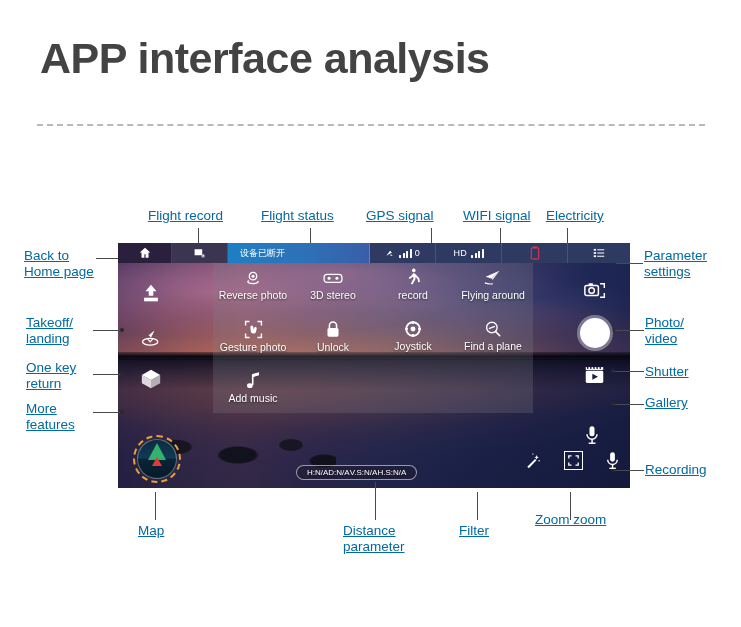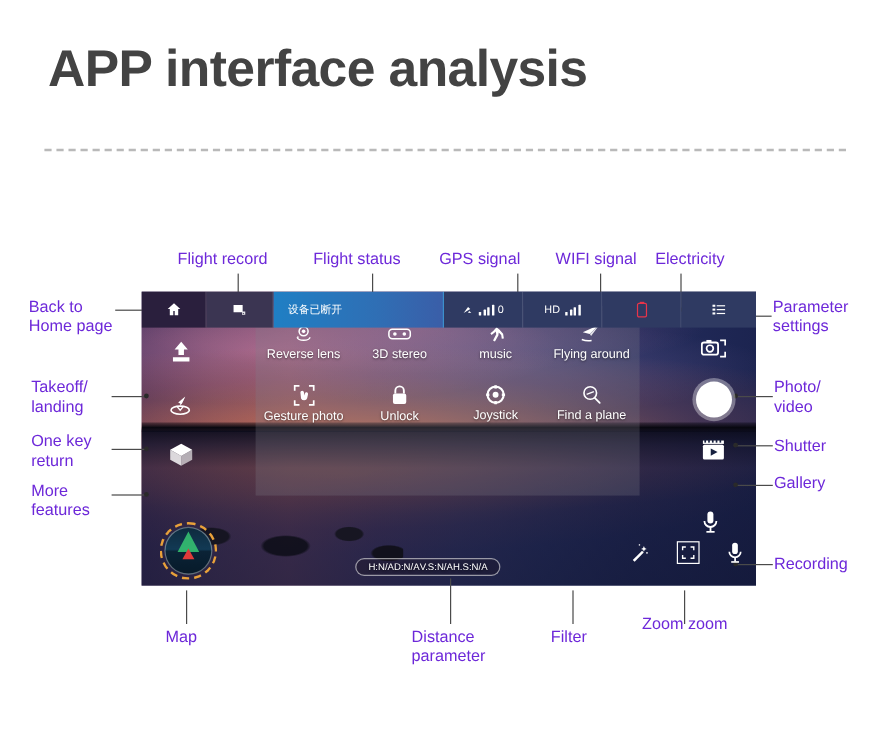--- a/index.html
+++ b/index.html
@@ -50,21 +50,21 @@
     background:
       radial-gradient(24px 11px at 30px 16px, #14141f 0%, #14141f 60%, rgba(0,0,0,0) 70%),
       radial-gradient(30px 13px at 92px 24px, #10101b 0%, #10101b 60%, rgba(0,0,0,0) 70%),
       radial-gradient(18px 9px at 145px 14px, #15151f 0%, #15151f 60%, rgba(0,0,0,0) 70%),
       radial-gradient(22px 10px at 178px 30px, #101019 0%, #101019 60%, rgba(0,0,0,0) 70%);
     opacity:.92;
   }
 
   
   .toolbar{
-    position:absolute;left:0;top:0;width:512px;height:30px;display:flex;
+    position:absolute;left:0;top:0;width:512px;height:20px;display:flex;
     align-items:stretch;font-size:9px;z-index:6;
   }
   .tb-cell{display:flex;align-items:center;justify-content:center;
     box-sizing:border-box;border-right:1px solid rgba(255,255,255,0.13);}
   .tb-home{width:54px;background:#2a1f3d;}
   .tb-record{width:56px;background:#3b3552;}
   .tb-status{flex:1;background:linear-gradient(to right,#1f7fc4,#2f6fb5 60%,#3a5ea8);
     justify-content:flex-start;padding-left:12px;color:#ffffff;font-size:9px;}
   .tb-gps{width:66px;background:#2f3a62;color:#fff;gap:3px;}
   .tb-wifi{width:66px;background:#2f3a62;color:#fff;gap:4px;}
@@ -142,21 +142,21 @@
   .dist-pill span{color:#fff;font-size:8px;white-space:nowrap;
     text-shadow:0 1px 2px rgba(0,0,0,.6);}
 
   
   .bottom-tools{position:absolute;left:407px;top:208px;z-index:6;
     display:flex;align-items:center;gap:22px;}
   .zoom-box{width:19px;height:19px;border:1.5px solid #fff;display:flex;
     align-items:center;justify-content:center;box-sizing:border-box;}
 
   
-  .ann{position:absolute;font-size:13.5px;color:#6d28d9;line-height:1.18;white-space:pre;}
+  .ann{position:absolute;font-size:13.5px;color:#0369a1;line-height:1.18;white-space:pre;text-decoration:underline;}
   .lead{position:absolute;background:#4a4a4a;}
   .lead.h{height:1px;}
   .lead.v{width:1px;}
   .dot{position:absolute;width:4px;height:4px;border-radius:50%;background:#2a2a2a;}
 </style>
 </head>
 <body>
 
 <div class="page-title">APP interface analysis</div>
 <div class="title-rule"></div>
@@ -223,39 +223,39 @@
 
   <div class="menu-panel">
 
     <div class="menu-item">
       <svg class="ico" width="18" height="18" viewBox="0 0 24 24">
         <circle cx="12" cy="9.5" r="5" fill="none" stroke="#fff" stroke-width="1.7"></circle>
         <circle cx="12" cy="9.5" r="2" fill="#fff"></circle>
         <path d="M5 16 a7 3.4 0 0 0 14 0" fill="none" stroke="#fff" stroke-width="1.7"></path>
         <path d="M5.6 14.4 l-1 2.2 l2.3 -0.3 Z" fill="#fff"></path>
       </svg>
-      <span class="label">Reverse lens</span>
+      <span class="label">Reverse photo</span>
     </div>
 
     <div class="menu-item">
       <svg class="ico" width="20" height="18" viewBox="0 0 28 20">
         <rect x="1.5" y="5" width="25" height="11" rx="4" fill="none" stroke="#fff" stroke-width="1.8"></rect>
         <circle cx="8.5" cy="10.5" r="2.1" fill="#fff"></circle>
           <circle cx="19.5" cy="10.5" r="2.1" fill="#fff"></circle>
       </svg>
       <span class="label">3D stereo</span>
     </div>
 
 
     <div class="menu-item">
       <svg class="ico" width="16" height="19" viewBox="0 0 18 24">
         <circle cx="10" cy="3" r="2.3" fill="#fff"></circle>
         <path d="M10 6 l-3.5 4 l-3 2.2 l1.2 1.8 l3.4 -2.4 l1 -1.2 l0.6 3 l-3.4 6.4 l2 1.1 l3.6 -6.4 l0.4 -3 l2.6 2.6 l0.6 4 l2.2 -0.3 l-0.8 -5 l-4 -4.4 Z" fill="#fff"></path>
       </svg>
-      <span class="label">music</span>
+      <span class="label">record</span>
     </div>
 
     <div class="menu-item">
       <svg class="ico" width="20" height="18" viewBox="0 0 24 22">
         <path d="M20 2 L3 9.5 l7 2 Z" fill="#fff"></path>
         <path d="M20 2 L11.5 13.5 l-1.2 -2.2 Z" fill="#fff" opacity=".85"></path>
         <path d="M2 17 q5 2 10 1" fill="none" stroke="#fff" stroke-width="1.5"></path>
       </svg>
       <span class="label">Flying around</span>
     </div>
@@ -291,20 +291,27 @@
     <div class="menu-item">
       <svg class="ico" width="18" height="18" viewBox="0 0 24 24">
         <circle cx="10.5" cy="10" r="7" fill="none" stroke="#fff" stroke-width="1.8"></circle>
         <path d="M6.5 11.5 L14.5 8.5" stroke="#fff" stroke-width="1.6"></path>
         <path d="M15.5 15.5 L21 21" stroke="#fff" stroke-width="2" stroke-linecap="round"></path>
       </svg>
       <span class="label">Find a plane</span>
     </div>
 
 
+    <div class="menu-item">
+      <svg class="ico" width="15" height="19" viewBox="0 0 18 24">
+        <path d="M7 18 V4 l9 -2.5 v4 l-7 2 V17.5 Z" fill="#fff"></path>
+        <ellipse cx="4.4" cy="18.5" rx="3.6" ry="2.9" fill="#fff"></ellipse>
+      </svg>
+      <span class="label">Add music</span>
+    </div>
 
     <div class="menu-item empty"></div>
   </div>
 
   <div class="side-ico left-1">
     <svg class="ico" width="22" height="22" viewBox="0 0 24 24">
       <path d="M12 2 L18 9 h-3.5 v5 h-5 V9 H6 Z" fill="#fff"></path>
       <path d="M4.5 16 h15 v4 h-15 Z" fill="#fff"></path>
     </svg>
   </div>

